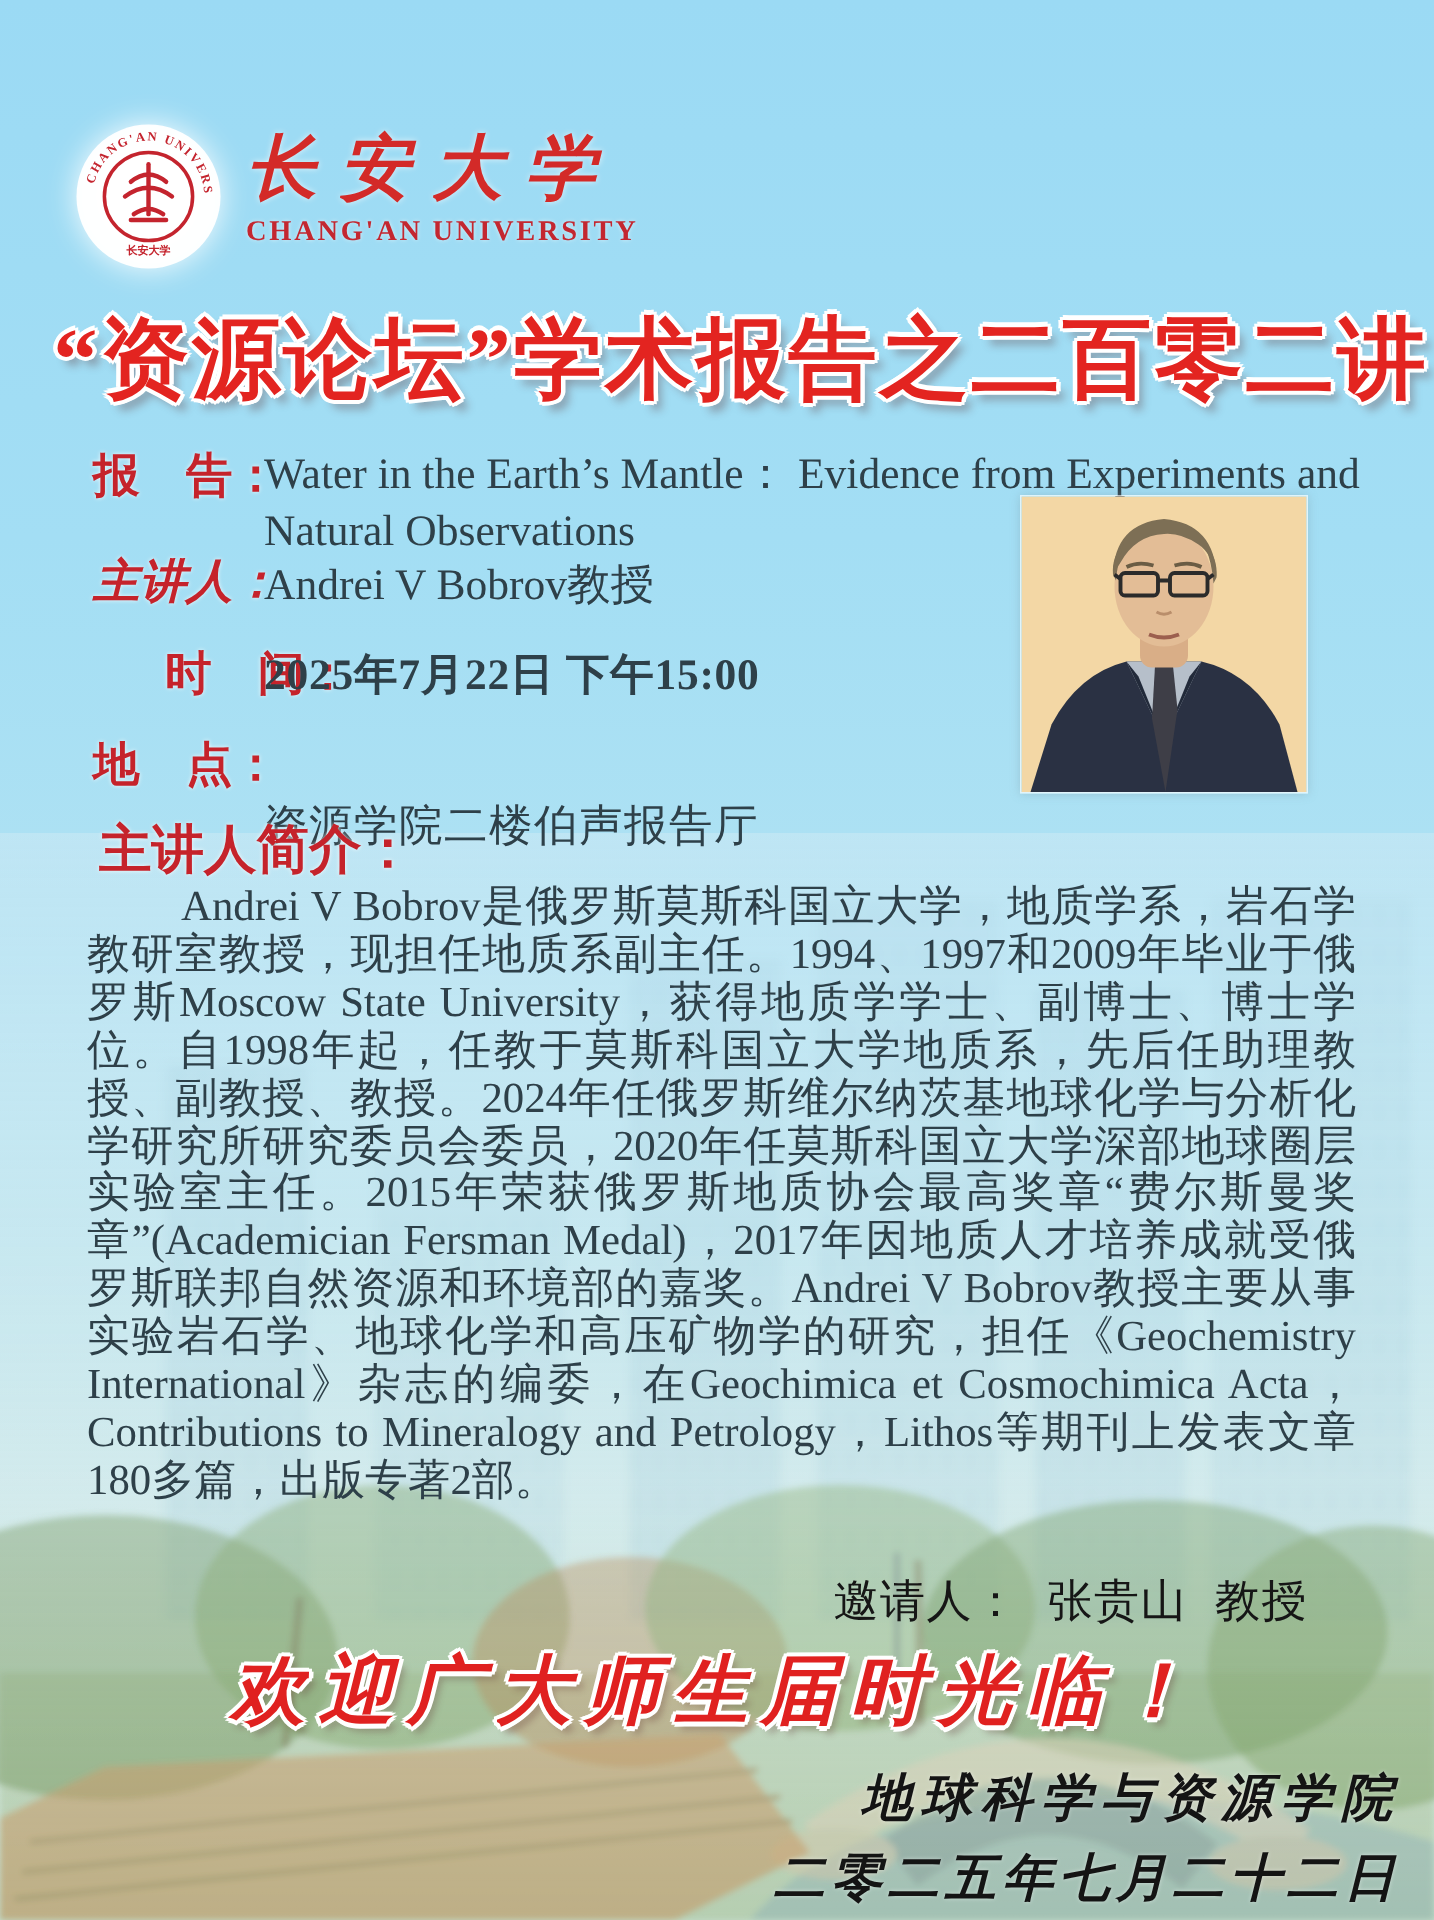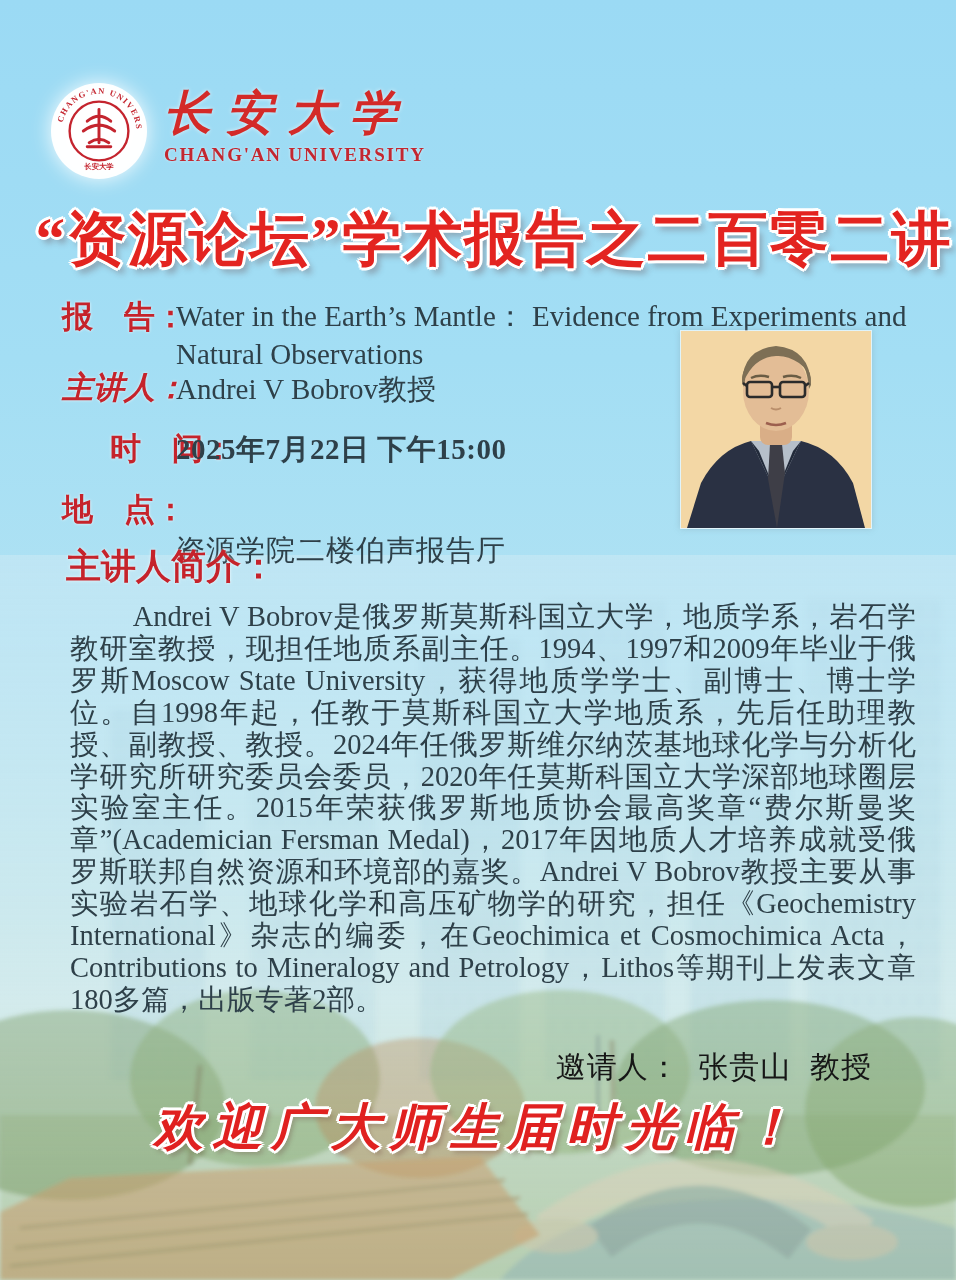--- a/index.html
+++ b/index.html
@@ -29,21 +29,21 @@
   
   .info-label{position:absolute;left:62px;font-size:31px;font-weight:bold;color:#c5232b;text-shadow:0 0 3px rgba(255,255,255,.85);white-space:pre;}
   .info-value{position:absolute;left:176px;font-size:29px;color:#2e4049;}
   .lbl-report{top:296px;} .val-report{top:297px;width:745px;line-height:38px;}
   .lbl-speaker{top:367px;font-style:italic;} .val-speaker{top:370px;}
   .lbl-time{top:428px;padding-left:48px;}    .val-time{top:430px;font-weight:bold;letter-spacing:.5px;}
   .lbl-venue{top:489px;}   .val-venue{top:491px;letter-spacing:1px;margin-top:40px;}
 
   .bio-heading{position:absolute;left:66px;top:543px;font-size:35px;font-weight:bold;color:#c5232b;text-shadow:0 0 3px rgba(255,255,255,.85);}
   .bio-text{
-    position:absolute;left:58px;top:589px;width:846px;margin:12px;
+    position:absolute;left:58px;top:589px;width:846px;margin:0;
     font-size:28.5px;line-height:31.9px;color:#2e4049;text-align:justify;text-indent:2.2em;
   }
 
   
   .photo{position:absolute;left:680px;top:330px;width:190px;height:197px;border:1px solid rgba(255,255,255,.65);box-shadow:0 0 6px rgba(120,150,160,.35);}
   .photo svg{display:block;width:100%;height:100%;}
 
   .inviter{position:absolute;right:84px;top:1047px;font-size:30px;color:#161616;font-family:"Liberation Sans","DejaVu Sans",sans-serif;white-space:pre;letter-spacing:1px;text-align:right;}
 
   .welcome{
@@ -193,14 +193,18 @@
     </svg>
   </div>
 
   <div class="bio-heading">主讲人简介：</div>
   <p class="bio-text">Andrei V Bobrov是俄罗斯莫斯科国立大学，地质学系，岩石学教研室教授，现担任地质系副主任。1994、1997和2009年毕业于俄罗斯Moscow State University，获得地质学学士、副博士、博士学位。自1998年起，任教于莫斯科国立大学地质系，先后任助理教授、副教授、教授。2024年任俄罗斯维尔纳茨基地球化学与分析化学研究所研究委员会委员，2020年任莫斯科国立大学深部地球圈层实验室主任。2015年荣获俄罗斯地质协会最高奖章“费尔斯曼奖章”(Academician Fersman Medal)，2017年因地质人才培养成就受俄罗斯联邦自然资源和环境部的嘉奖。Andrei V Bobrov教授主要从事实验岩石学、地球化学和高压矿物学的研究，担任《Geochemistry International》杂志的编委，在Geochimica et Cosmochimica Acta，Contributions to Mineralogy and Petrology，Lithos等期刊上发表文章180多篇，出版专著2部。</p>
 
   <div class="inviter">邀请人：  张贵山  教授</div>
 
   <div class="welcome">欢迎广大师生届时光临！</div>
 
+  <div class="footer">
+    <div class="footer-l1">地球科学与资源学院</div>
+    <div class="footer-l2">二零二五年七月二十二日</div>
+  </div>
 
 </div>
 
 </body></html>

